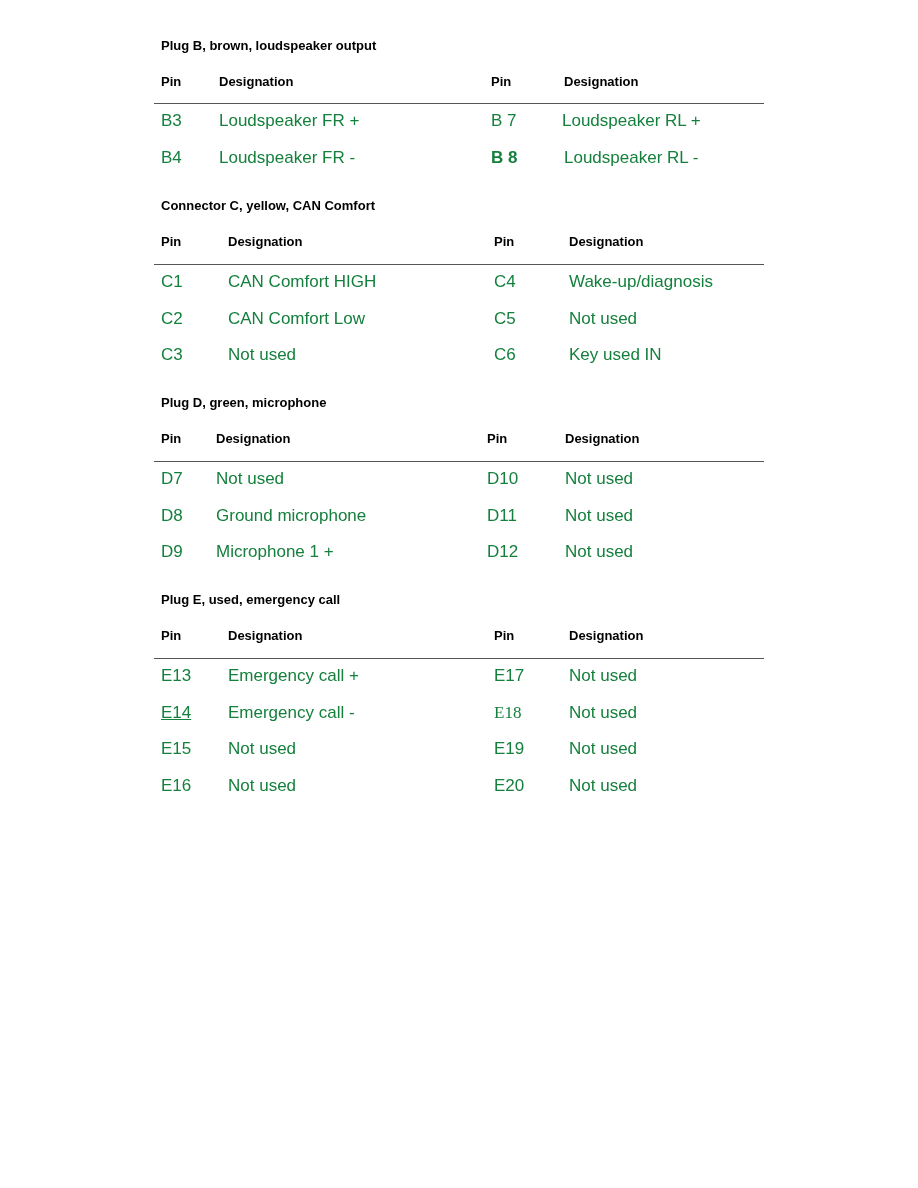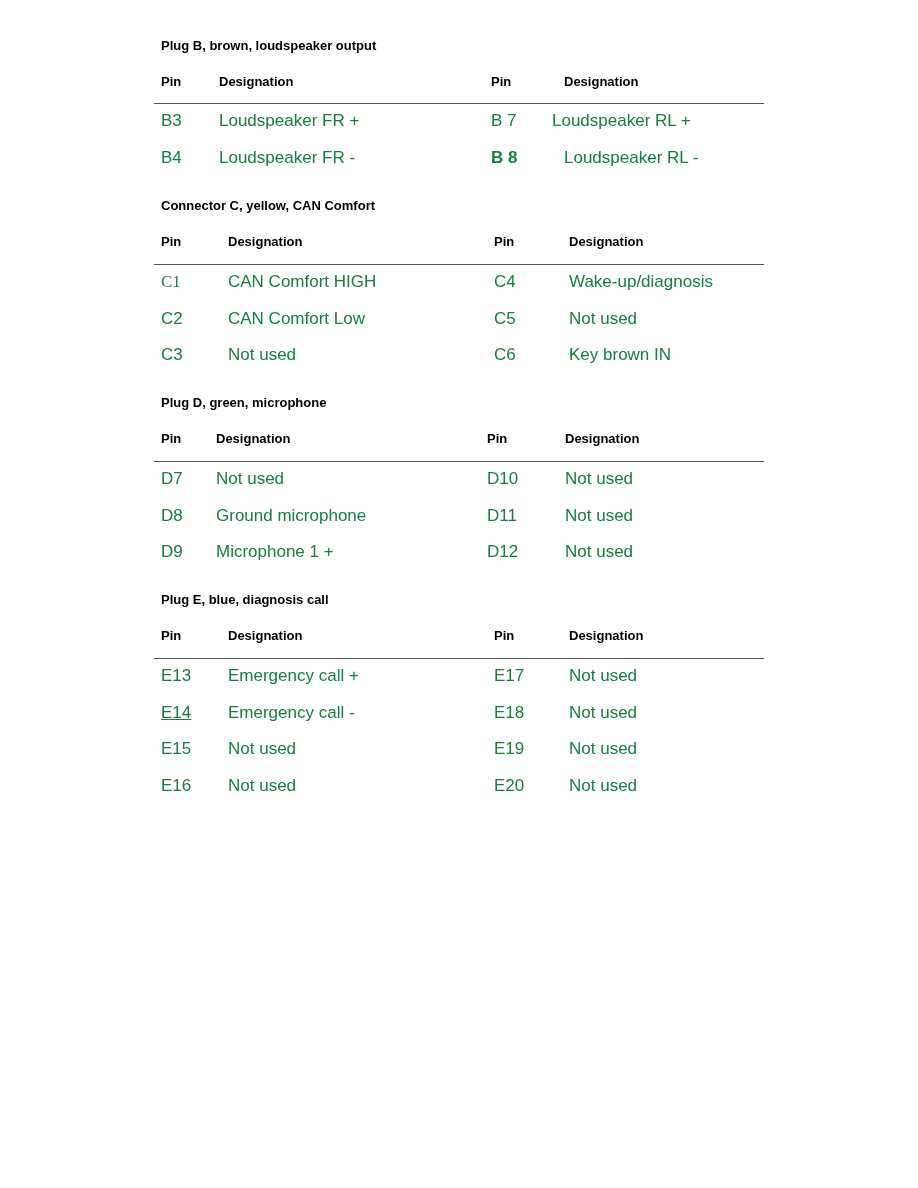--- a/index.html
+++ b/index.html
@@ -57,54 +57,54 @@
   <div class="section-title">Plug B, brown, loudspeaker output</div>
   <div class="hdr" style="left:7px;">Pin</div>
   <div class="hdr" style="left:65px;">Designation</div>
   <div class="hdr" style="left:337px;">Pin</div>
   <div class="hdr" style="left:410px;">Designation</div>
   <div class="rule" style="top:65px;"></div>
   <div>
     <div class="cell" style="left:7px;top:73px;">B3</div>
     <div class="cell" style="left:65px;top:73px;">Loudspeaker FR +</div>
     <div class="cell" style="left:337px;top:73px;">B 7</div>
-    <div class="cell" style="left:398px;top:73px;">Loudspeaker RL +</div>
+    <div class="cell" style="left:408px;top:73px;">Loudspeaker RL +</div>
   </div>
   <div>
     <div class="cell" style="left:7px;top:110px;">B4</div>
     <div class="cell" style="left:65px;top:110px;">Loudspeaker FR -</div>
     <div class="cell" style="left:337px;top:110px;font-weight:bold;">B 8</div>
     <div class="cell" style="left:410px;top:110px;">Loudspeaker RL -</div>
   </div>
 </div>
 
 <div class="section" style="top:198px;">
   <div class="section-title">Connector C, yellow, CAN Comfort</div>
   <div class="hdr" style="left:7px;">Pin</div>
   <div class="hdr" style="left:74px;">Designation</div>
   <div class="hdr" style="left:340px;">Pin</div>
   <div class="hdr" style="left:415px;">Designation</div>
   <div class="rule" style="top:66px;"></div>
   <div>
-    <div class="cell" style="left:7px;top:74px;font-family:Liberation Serif, serif;">C1</div>
+    <div class="cell" style="left:7px;top:74px;">C1</div>
     <div class="cell" style="left:74px;top:74px;">CAN Comfort HIGH</div>
     <div class="cell" style="left:340px;top:74px;">C4</div>
     <div class="cell" style="left:415px;top:74px;">Wake-up/diagnosis</div>
   </div>
   <div>
     <div class="cell" style="left:7px;top:111px;">C2</div>
     <div class="cell" style="left:74px;top:111px;">CAN Comfort Low</div>
     <div class="cell" style="left:340px;top:111px;">C5</div>
     <div class="cell" style="left:415px;top:111px;">Not used</div>
   </div>
   <div>
     <div class="cell" style="left:7px;top:147px;">C3</div>
     <div class="cell" style="left:74px;top:147px;">Not used</div>
     <div class="cell" style="left:340px;top:147px;">C6</div>
-    <div class="cell" style="left:415px;top:147px;">Key brown IN</div>
+    <div class="cell" style="left:415px;top:147px;">Key used IN</div>
   </div>
 </div>
 
 <div class="section" style="top:395px;">
   <div class="section-title">Plug D, green, microphone</div>
   <div class="hdr" style="left:7px;">Pin</div>
   <div class="hdr" style="left:62px;">Designation</div>
   <div class="hdr" style="left:333px;">Pin</div>
   <div class="hdr" style="left:411px;">Designation</div>
   <div class="rule" style="top:66px;"></div>
@@ -122,36 +122,36 @@
   </div>
   <div>
     <div class="cell" style="left:7px;top:147px;text-align:center;">D9</div>
     <div class="cell" style="left:62px;top:147px;">Microphone 1 +</div>
     <div class="cell" style="left:333px;top:147px;">D12</div>
     <div class="cell" style="left:411px;top:147px;">Not used</div>
   </div>
 </div>
 
 <div class="section" style="top:592px;">
-  <div class="section-title">Plug E, blue, diagnosis call</div>
+  <div class="section-title">Plug E, used, emergency call</div>
   <div class="hdr" style="left:7px;">Pin</div>
   <div class="hdr" style="left:74px;">Designation</div>
   <div class="hdr" style="left:340px;">Pin</div>
   <div class="hdr" style="left:415px;">Designation</div>
   <div class="rule" style="top:66px;"></div>
   <div>
     <div class="cell" style="left:7px;top:74px;">E13</div>
     <div class="cell" style="left:74px;top:74px;">Emergency call +</div>
     <div class="cell" style="left:340px;top:74px;">E17</div>
     <div class="cell" style="left:415px;top:74px;">Not used</div>
   </div>
   <div>
     <div class="cell" style="left:7px;top:111px;text-decoration:underline;">E14</div>
     <div class="cell" style="left:74px;top:111px;">Emergency call -</div>
-    <div class="cell" style="left:340px;top:111px;">E18</div>
+    <div class="cell" style="left:340px;top:111px;font-family:Liberation Serif, serif;">E18</div>
     <div class="cell" style="left:415px;top:111px;">Not used</div>
   </div>
   <div>
     <div class="cell" style="left:7px;top:147px;">E15</div>
     <div class="cell" style="left:74px;top:147px;">Not used</div>
     <div class="cell" style="left:340px;top:147px;">E19</div>
     <div class="cell" style="left:415px;top:147px;">Not used</div>
   </div>
   <div>
     <div class="cell" style="left:7px;top:184px;">E16</div>

